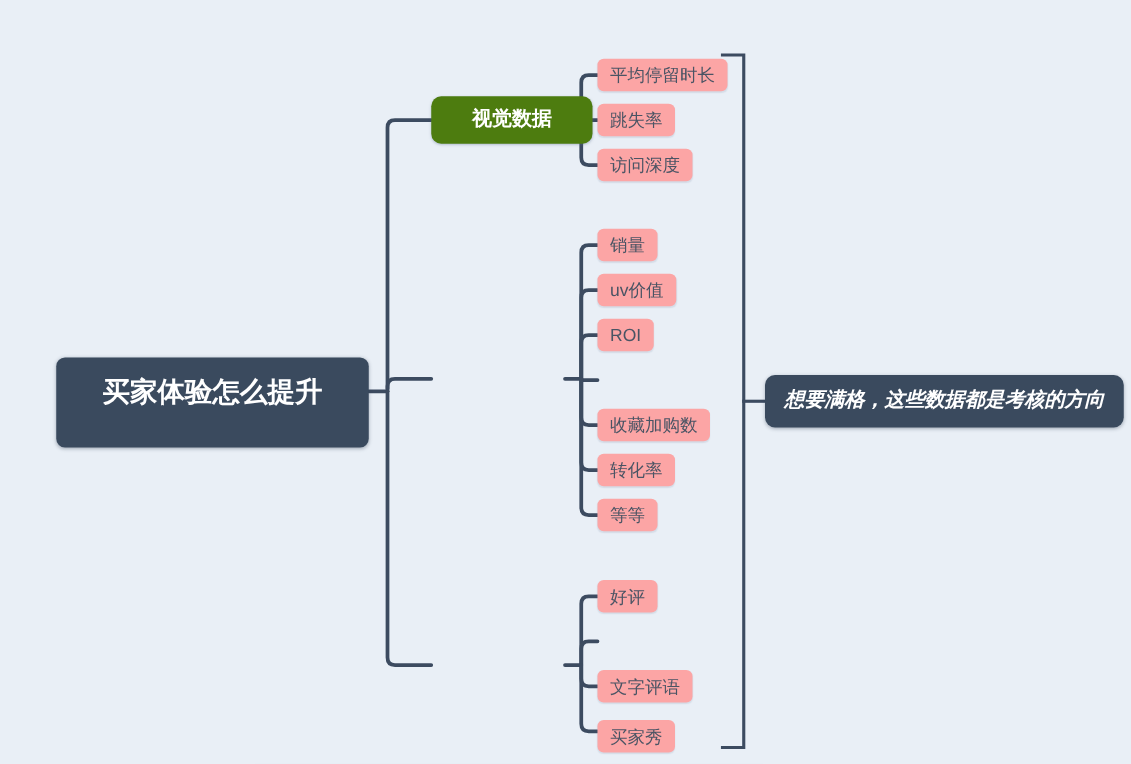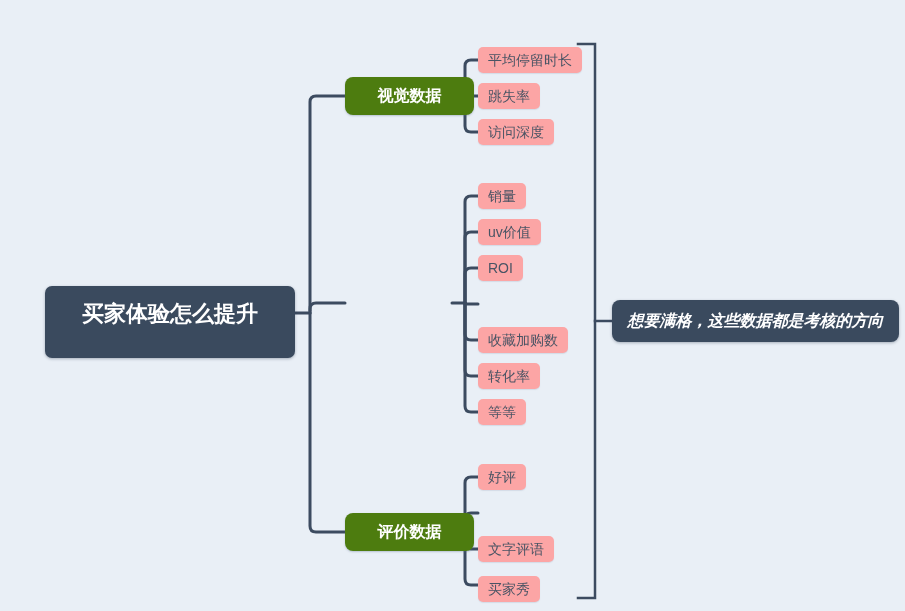--- a/index.html
+++ b/index.html
@@ -89,21 +89,20 @@
 
     <g>
       <path class="bracket" d="M 578 44 L 595 44 L 595 598 L 578 598"></path>
       <path class="bracket" d="M 595 321 L 612 321"></path>
     </g>
   </svg>
 
   <div class="node root-node">买家体验怎么提升</div>
 
   <div class="node branch-node" style="top:77px">视觉数据</div>
-  <div class="node branch-node" style="top:513px">评价数据</div>
 
   <div class="node leaf-node" style="top:47px">平均停留时长</div>
   <div class="node leaf-node" style="top:83px">跳失率</div>
   <div class="node leaf-node" style="top:119px">访问深度</div>
 
   <div class="node leaf-node" style="top:183px">销量</div>
   <div class="node leaf-node" style="top:219px">uv价值</div>
   <div class="node leaf-node" style="top:255px">ROI</div>
   <div class="node leaf-node" style="top:327px">收藏加购数</div>
   <div class="node leaf-node" style="top:363px">转化率</div>

